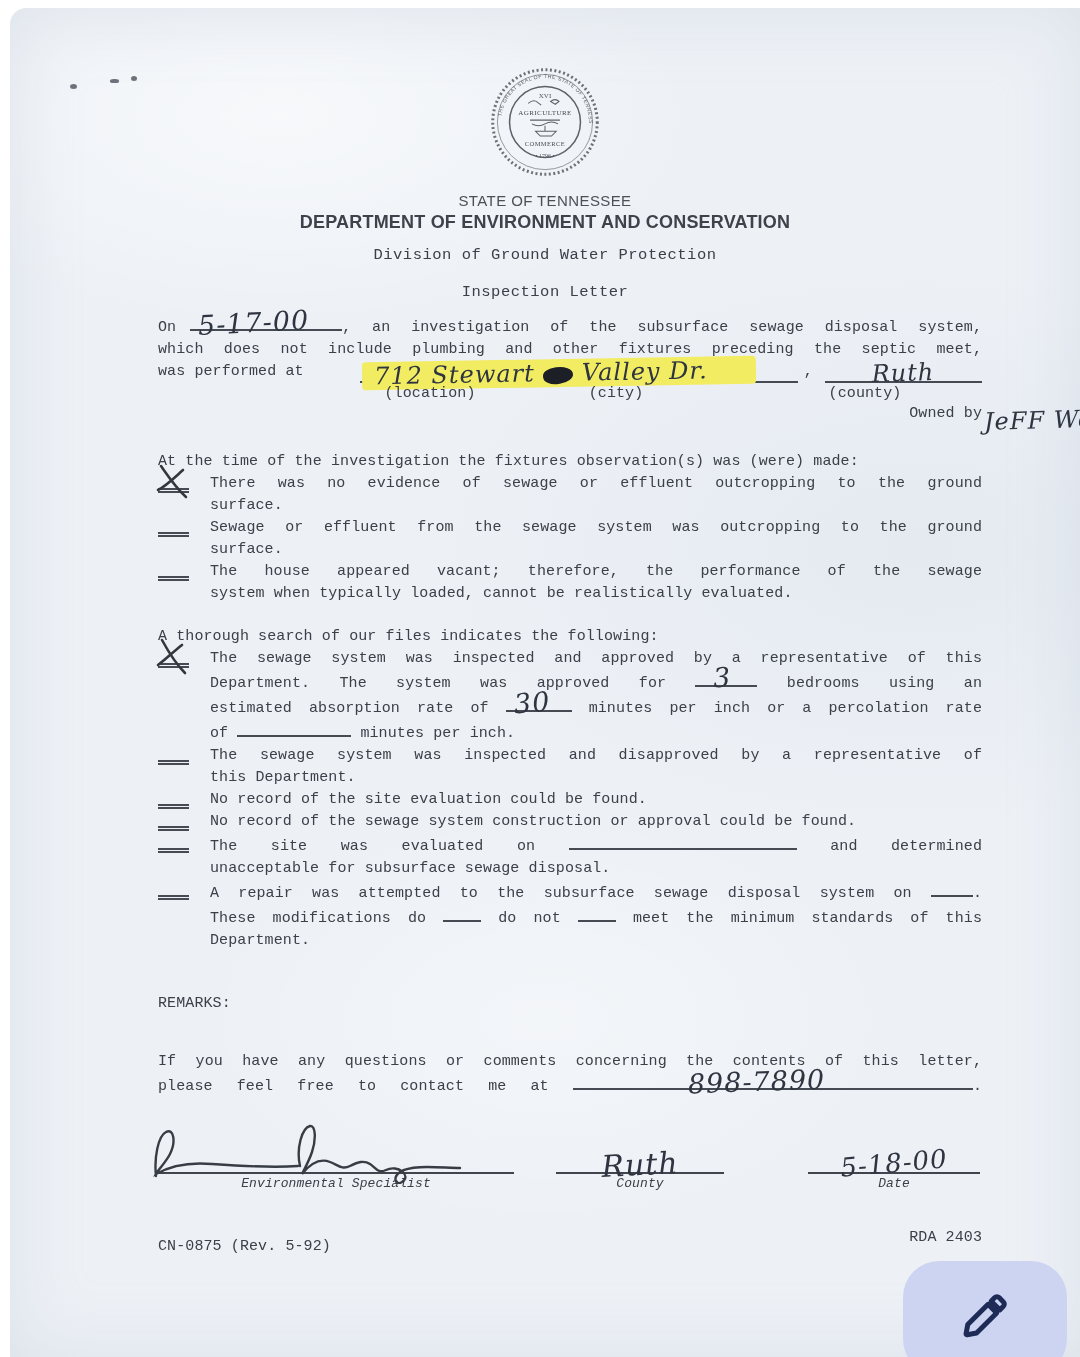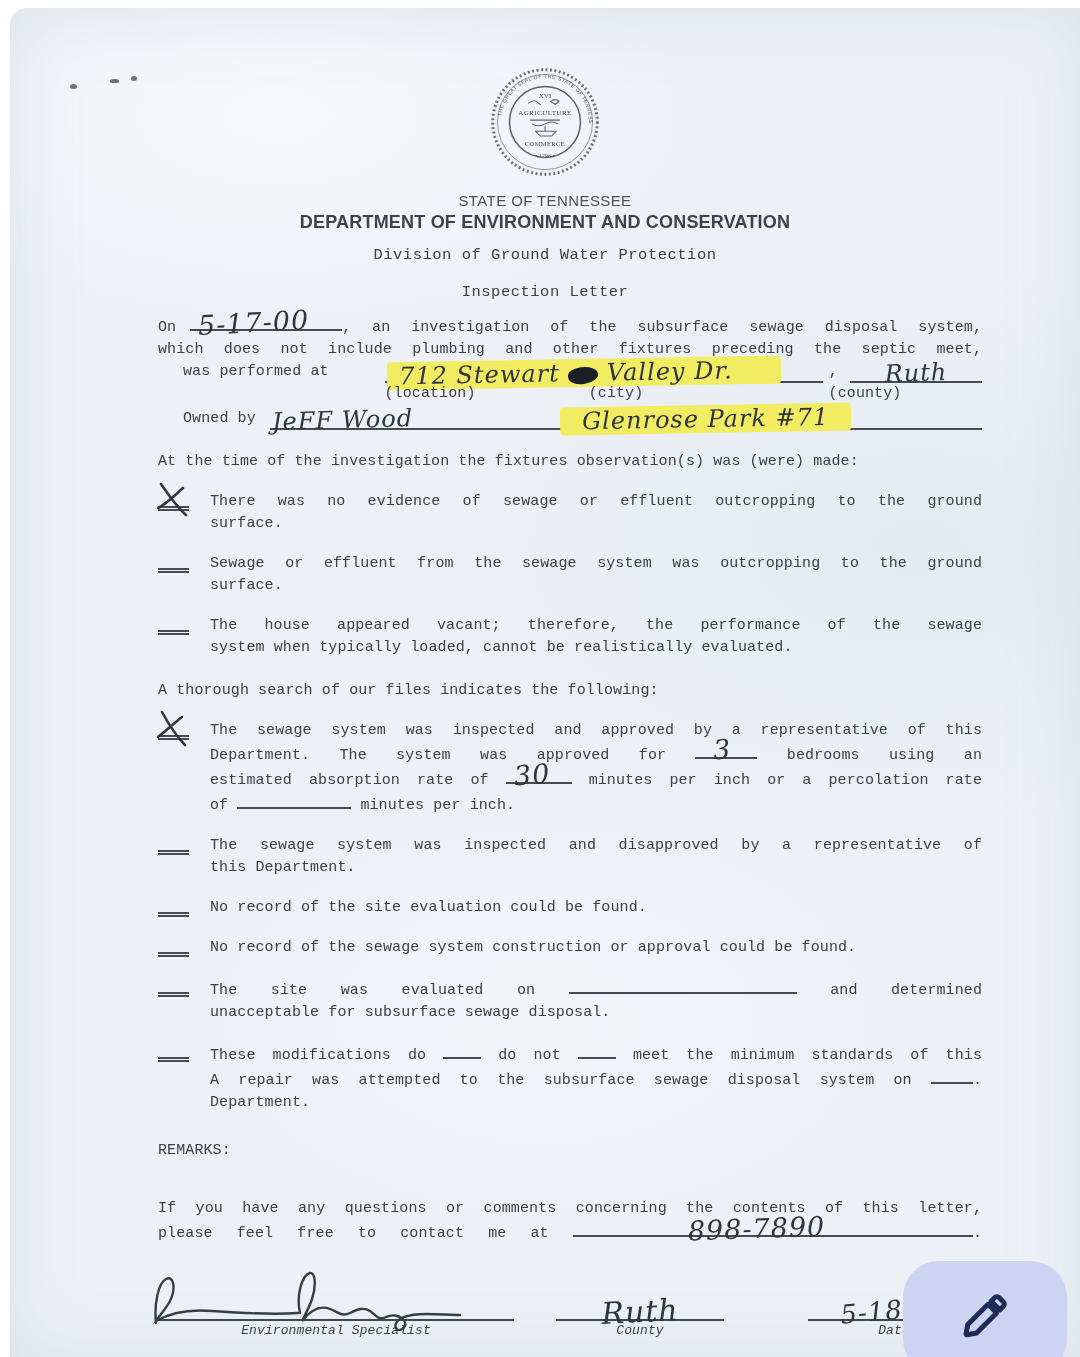--- a/index.html
+++ b/index.html
@@ -34,38 +34,38 @@
            line-height:23px; letter-spacing:.2px; color:#3e434b; margin-top:1px; }
   .division { font-size:15.5px; line-height:20px; margin-top:11px; letter-spacing:.5px; }
   .doc-title { font-size:15.5px; line-height:20px; margin-top:17px; letter-spacing:.5px; }
 
   
   .content {
     position:absolute; left:148px; top:306px; width:824px;
     font-size:15px; line-height:22px; letter-spacing:.1px;
   }
   .jl { text-align:justify; text-align-last:justify; }
-  .row { display:flex; align-items:flex-end;margin-left:25px; }
+  .row { display:flex; align-items:flex-end; }
   .blank { display:inline-block; position:relative;
            border-bottom:2px solid #454a53; height:17px; vertical-align:baseline; }
   .hw {
     font-family:"DejaVu Serif",serif; font-style:italic; color:#2e3440;
     white-space:nowrap; letter-spacing:1px;
   }
   .hl { background:#f2ec62; box-shadow:0 0 0 2px #f2ec62; border-radius:2px; }
   .abs { position:absolute; }
   .scribble-blob { display:inline-block; width:30px; height:17px; background:#1c1f26;
                    border-radius:45% 55% 50% 50%; transform:rotate(-7deg); vertical-align:-3px; }
 
   .captions { position:relative; height:17px; font-size:15px; }
   .captions span { position:absolute; transform:translateX(-50%); white-space:nowrap; }
 
   
   .section-heading { margin-top:21px; }
-  .chk-item { display:flex; margin-top:18px; }
+  .chk-item { display:flex; margin-top:0; }
   .mark { flex:0 0 52px; position:relative; padding-top:2px; }
   .stub { width:31px; height:5px; margin-top:13px;
           border-top:2px solid #454a53; border-bottom:2px solid #454a53; }
   .xmark-svg { position:absolute; left:-2px; top:-11px; }
   .itext { flex:1; min-width:0; }
 
   
   .sig-row { display:flex; margin-top:34px; }
   .sig-col { position:relative; text-align:center; }
   .sig-col .line { border-bottom:2.5px solid #40454e; height:42px; position:relative; }
@@ -145,21 +145,21 @@
       <span class="blank" style="flex:1; margin-left:12px;">
         <span class="hw hw-md abs" style="left:50%; transform:translateX(-50%) rotate(-2deg); bottom:-3px;">Ruth</span>
       </span>
     </div>
     <div class="captions">
       <span style="left:272px;">(location)</span>
       <span style="left:458px;">(city)</span>
       <span style="left:707px;">(county)</span>
     </div>
 
-    <div class="row" style="height:27px; margin-top:3px;">
+    <div class="row" style="height:27px; margin-top:3px;flex-direction:column;">
       <span>Owned by</span>
       <span class="blank" style="flex:1; margin-left:14px;">
         <span class="hw hw-md abs" style="left:2px; bottom:-3px; transform:rotate(-1.5deg);">JeFF Wood</span>
         <span class="hw hw-md abs hl" style="left:292px; bottom:-3px; padding:1px 20px; transform:rotate(-1deg);">Glenrose Park #71</span>
       </span>
     </div>
 
     <div class="section-heading">At the time of the investigation the fixtures observation(s) was (were) made:</div>
 
     <div class="chk-item">
@@ -248,27 +248,27 @@
         <div class="jl"><span>The site was evaluated on</span> <span class="blank" style="width:228px;"></span> <span>and determined</span></div>
         <div>unacceptable for subsurface sewage disposal.</div>
       </div>
     </div>
 
     <div class="chk-item">
       <div class="mark">
           <div class="stub"></div>
         </div>
       <div class="itext">
+        <div class="jl"><span>A repair was attempted to the subsurface sewage disposal system on</span> <span class="blank" style="width:42px;"></span><span>.</span></div>
         <div class="jl"><span>These modifications do</span> <span class="blank" style="width:38px;"></span> <span>do not</span> <span class="blank" style="width:38px;"></span> <span>meet the minimum standards of this</span></div>
-        <div class="jl"><span>A repair was attempted to the subsurface sewage disposal system on</span> <span class="blank" style="width:42px;"></span><span>.</span></div>
         <div>Department.</div>
       </div>
     </div>
 
-    <div style="margin-top:26px;">REMARKS:</div>
+    <div style="margin-top:41px;">REMARKS:</div>
 
     <div style="margin-top:36px;">
       <div class="jl">If you have any questions or comments concerning the contents of this letter,</div>
       <div class="jl"><span>please feel free to contact me at</span> <span class="blank" style="width:400px;"><span class="hw hw-lg abs" style="left:50%; transform:translateX(-62%) rotate(-2deg); bottom:-5px;">898-7890</span></span><span>.</span></div>
     </div>
 
     <div class="sig-row">
       <div class="sig-col c1">
         <div class="line">
           <svg class="sig-svg" width="372" height="66" viewBox="0 0 372 66">

